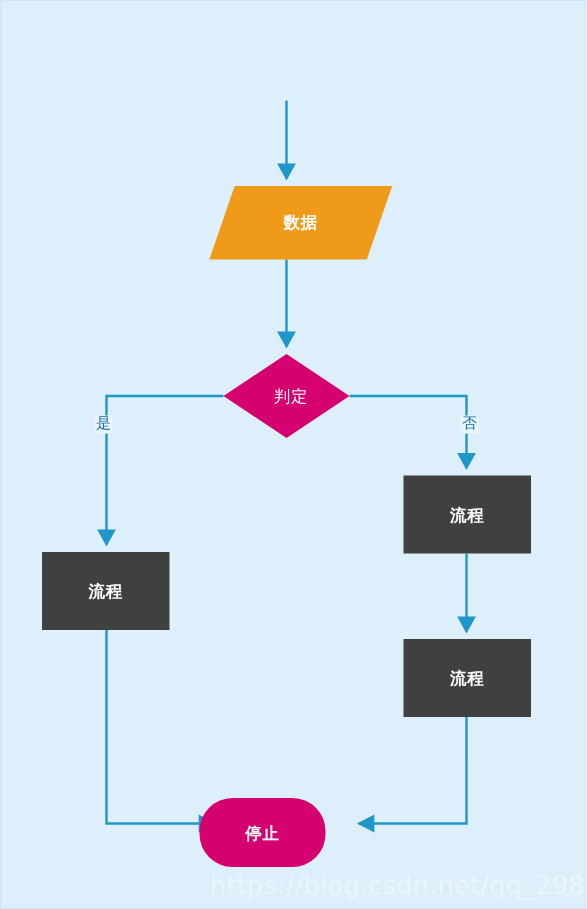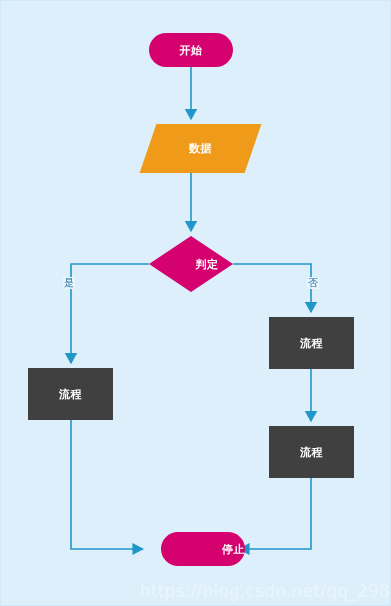--- a/index.html
+++ b/index.html
@@ -82,30 +82,30 @@
     position: absolute;
     left: 0;
     top: 0;
     width: 100%;
     height: 100%;
     background: #d4016e;
     clip-path: polygon(50% 0%, 100% 50%, 50% 100%, 0% 50%);
   }
   .node-decision-label {
     position: absolute;
-    left: 16px;
+    left: 3px;
     top: 0;
     width: 100%;
     height: 100%;
     display: flex;
     align-items: center;
     justify-content: center;
     color: #ffffff;
     font-size: 11px;
-    font-weight: bold;
+    font-weight: normal;
     letter-spacing: 0.5px;
   }
   .edge-label {
     position: absolute;
     color: #1a6e9e;
     font-size: 10px;
     line-height: 1;
     background: #eaf6fd;
     padding: 1px 1px;
     white-space: nowrap;
@@ -147,23 +147,20 @@
       <path d="M232,263 L310,263 L310,311" marker-end="url(#arrow-down)"></path>
 
       <path d="M310,368 L310,420" marker-end="url(#arrow-down)"></path>
 
       <path d="M70,419 L70,548 L142,548" marker-end="url(#arrow-right)"></path>
 
       <path d="M310,477 L310,548 L238,548" marker-end="url(#arrow-left)"></path>
     </g>
   </svg>
 
-  <div class="node node-terminal" style="left:148px; top:32px; width:84px; height:34px;">
-    <span>开始</span>
-  </div>
 
   <div class="node-data-wrap" style="left:147px; top:123px; width:105px; height:49px;">
     <div class="node-data-shape"></div>
     <div class="node-data-label">数据</div>
   </div>
 
   <div class="node-decision-wrap" style="left:148px; top:235px; width:84px; height:56px;">
     <div class="node-decision-shape"></div>
     <div class="node-decision-label">判定</div>
   </div>
@@ -173,21 +170,21 @@
   </div>
 
   <div class="node node-process" style="left:268px; top:316px; width:85px; height:52px;">
     <span>流程</span>
   </div>
 
   <div class="node node-process" style="left:268px; top:425px; width:85px; height:52px;">
     <span>流程</span>
   </div>
 
-  <div class="node node-terminal" style="left:160px; top:531px; width:84px; height:34px;justify-content:flex-end;">
+  <div class="node node-terminal" style="left:132px; top:531px; width:84px; height:46px;">
     <span>停止</span>
   </div>
 
   <div class="edge-label" style="left:62px; top:276px;">是</div>
 
   <div class="edge-label" style="left:306px; top:276px;">否</div>
 
   <div class="watermark" style="left:139px; top:580px;">https://blog.csdn.net/qq_29861217</div>
 
 </div>

